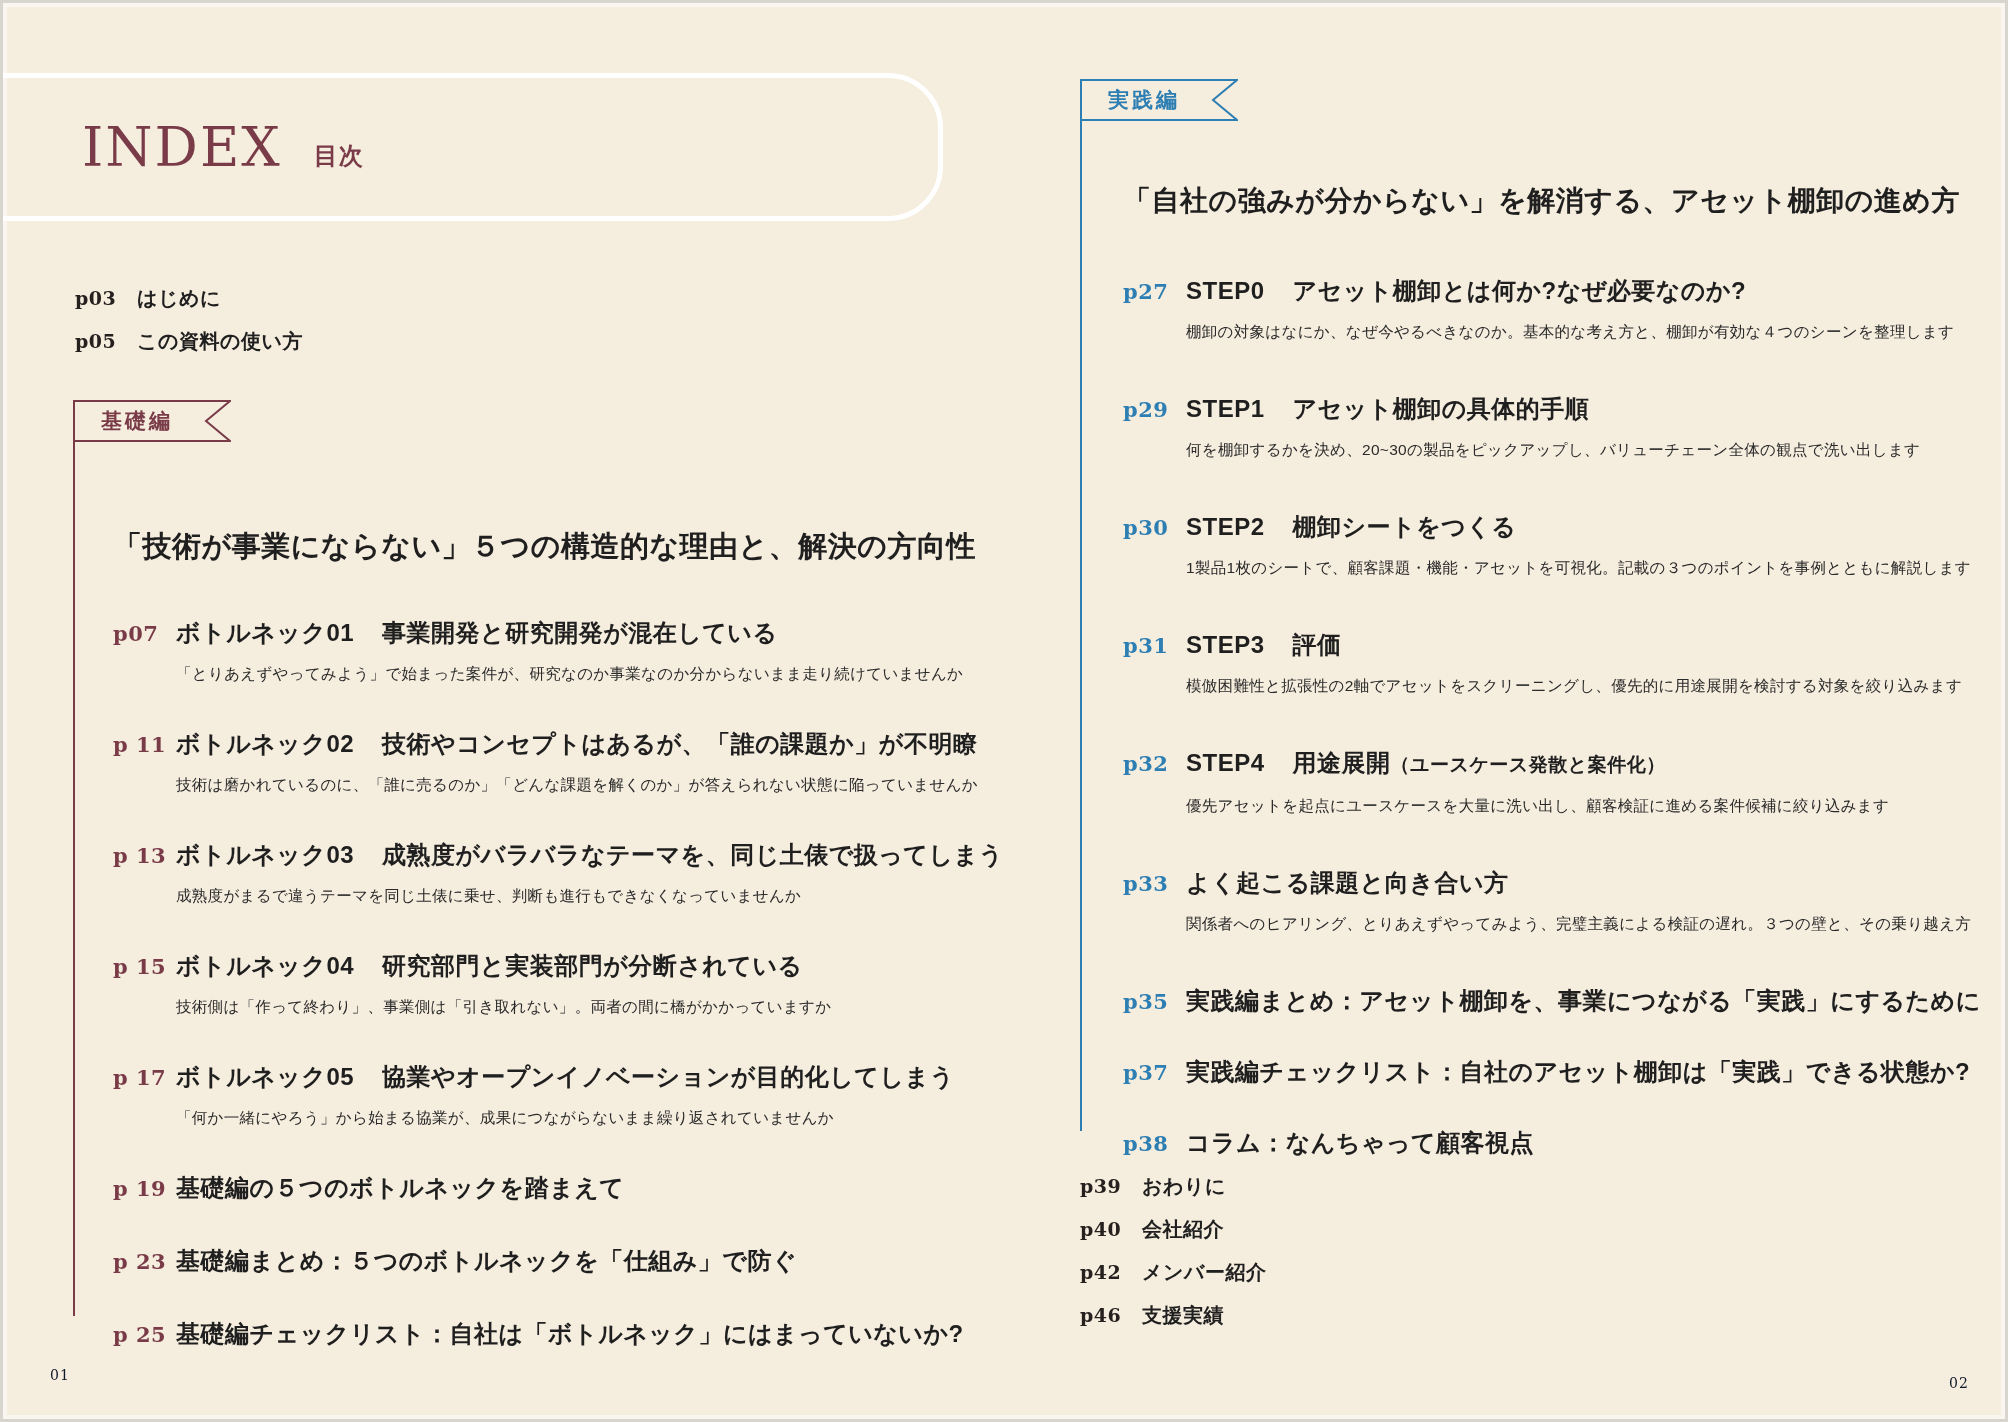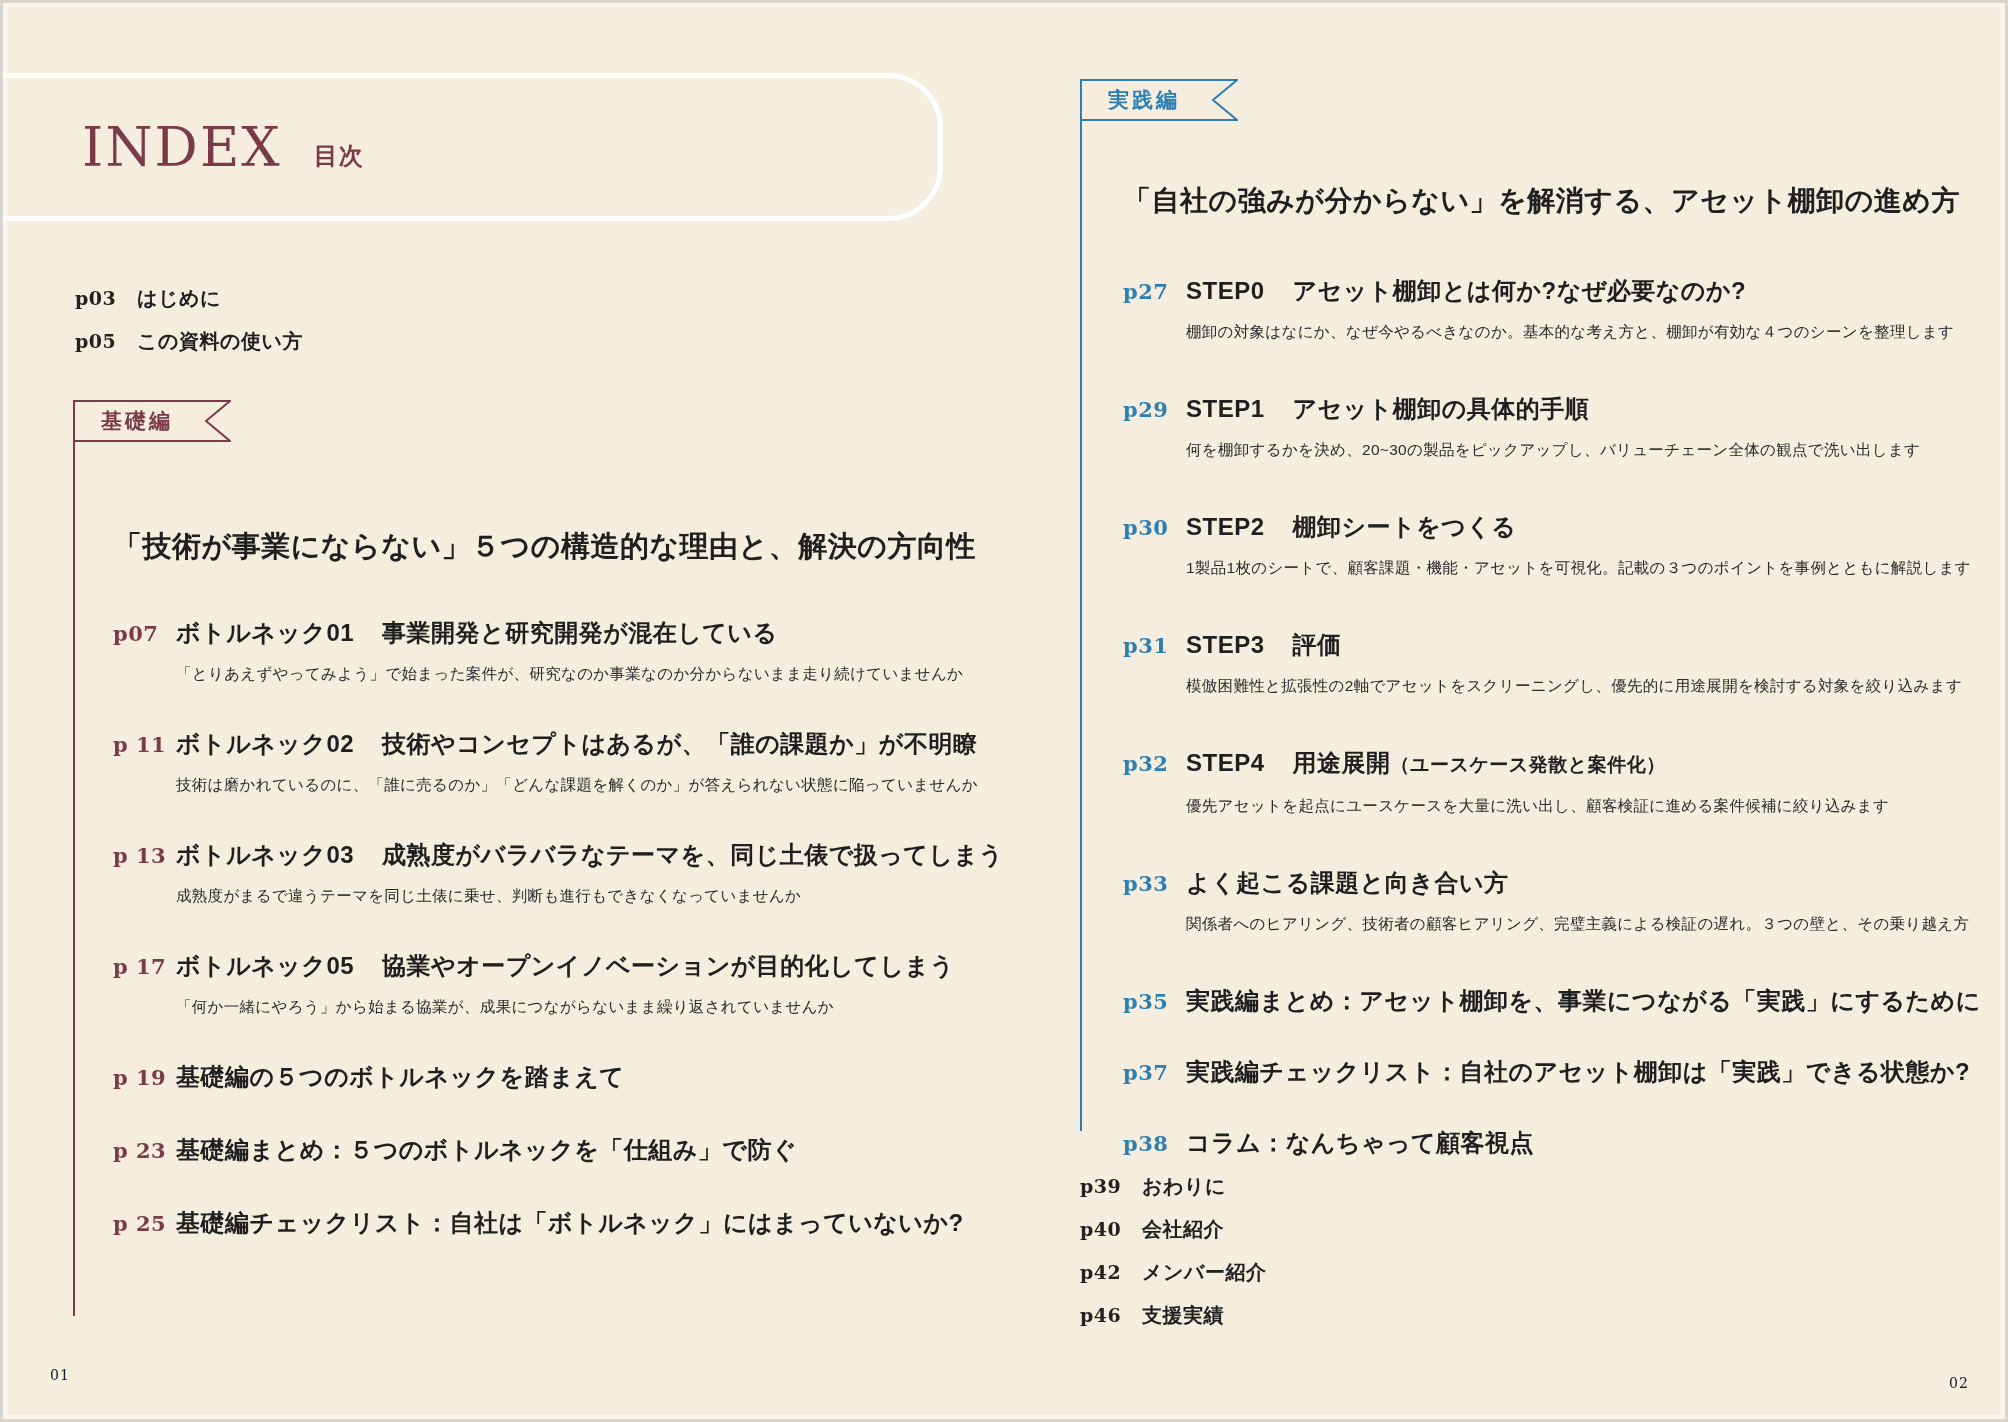--- a/index.html
+++ b/index.html
@@ -166,20 +166,27 @@
     </div>
 
     <div class="entry">
       <span class="pnum">p 13</span>
       <div class="body">
         <div class="etitle"><span class="elabel">ボトルネック03</span><span>成熟度がバラバラなテーマを、同じ土俵で扱ってしまう</span></div>
         <div class="desc">成熟度がまるで違うテーマを同じ土俵に乗せ、判断も進行もできなくなっていませんか</div>
       </div>
     </div>
 
+    <div class="entry">
+      <span class="pnum">p 15</span>
+      <div class="body">
+        <div class="etitle"><span class="elabel">ボトルネック04</span><span>研究部門と実装部門が分断されている</span></div>
+        <div class="desc">技術側は「作って終わり」、事業側は「引き取れない」。両者の間に橋がかかっていますか</div>
+      </div>
+    </div>
 
     <div class="entry">
       <span class="pnum">p 17</span>
       <div class="body">
         <div class="etitle"><span class="elabel">ボトルネック05</span><span>協業やオープンイノベーションが目的化してしまう</span></div>
         <div class="desc">「何か一緒にやろう」から始まる協業が、成果につながらないまま繰り返されていませんか</div>
       </div>
     </div>
 
     <div class="entry single">
@@ -252,21 +259,21 @@
       <div class="body">
         <div class="etitle"><span class="elabel">STEP4</span><span>用途展開</span><span class="enote">（ユースケース発散と案件化）</span></div>
         <div class="desc">優先アセットを起点にユースケースを大量に洗い出し、顧客検証に進める案件候補に絞り込みます</div>
       </div>
     </div>
 
     <div class="entry">
       <span class="pnum">p33</span>
       <div class="body">
         <div class="etitle"><span>よく起こる課題と向き合い方</span></div>
-        <div class="desc">関係者へのヒアリング、技術者の顧客ヒアリング、完璧主義による検証の遅れ。３つの壁と、その乗り越え方</div>
+        <div class="desc">関係者へのヒアリング、とりあえずやってみよう、完璧主義による検証の遅れ。３つの壁と、その乗り越え方</div>
       </div>
     </div>
 
     <div class="entry single">
       <span class="pnum">p35</span>
       <div class="body">
         <div class="etitle"><span>実践編まとめ：アセット棚卸を、事業につながる「実践」にするために</span></div>
       </div>
     </div>
 

